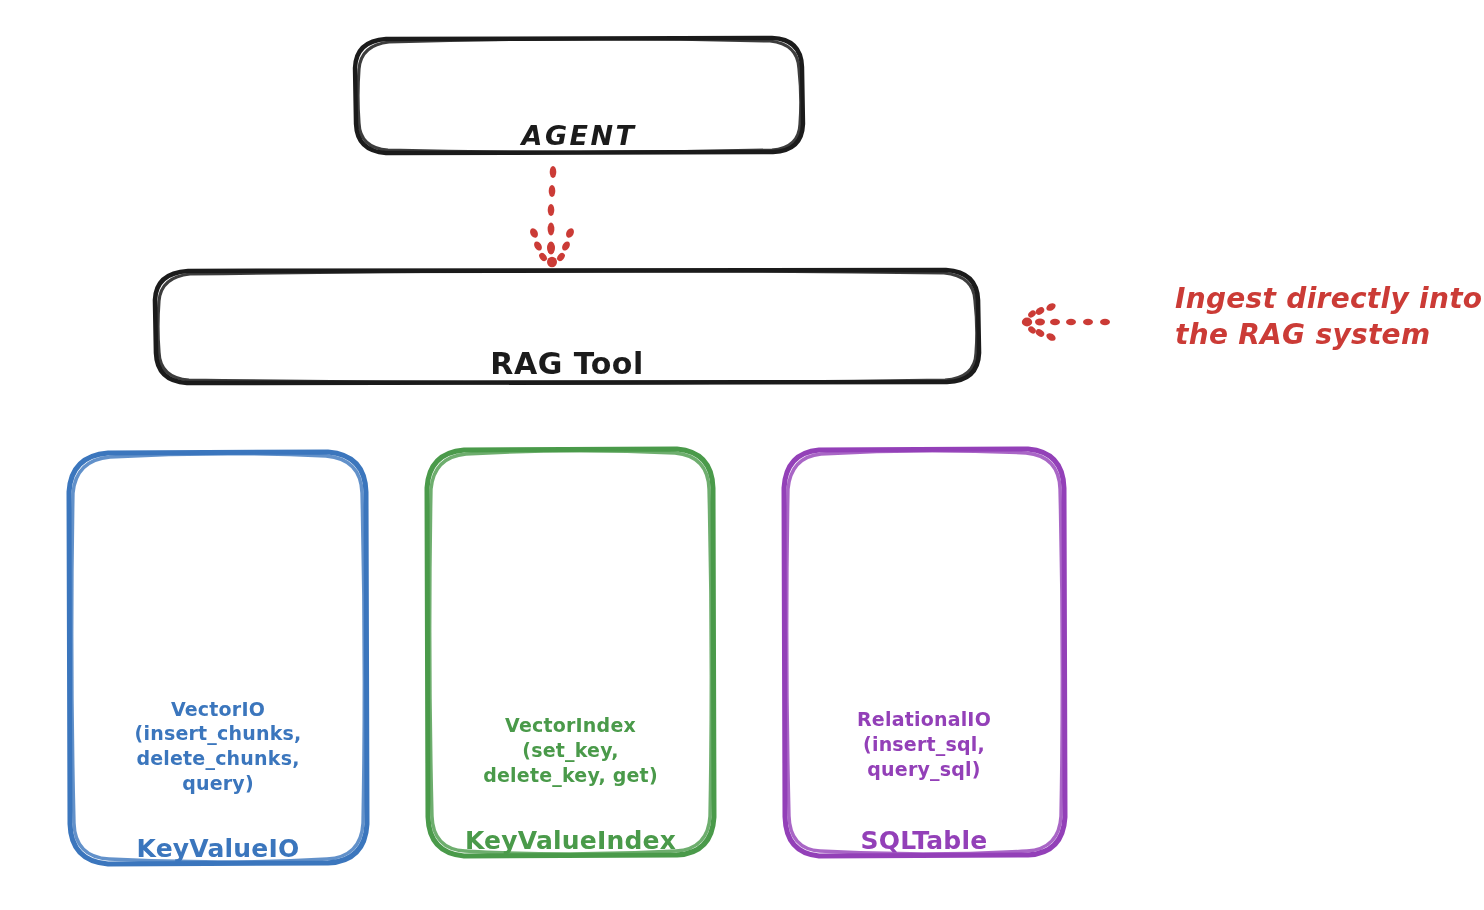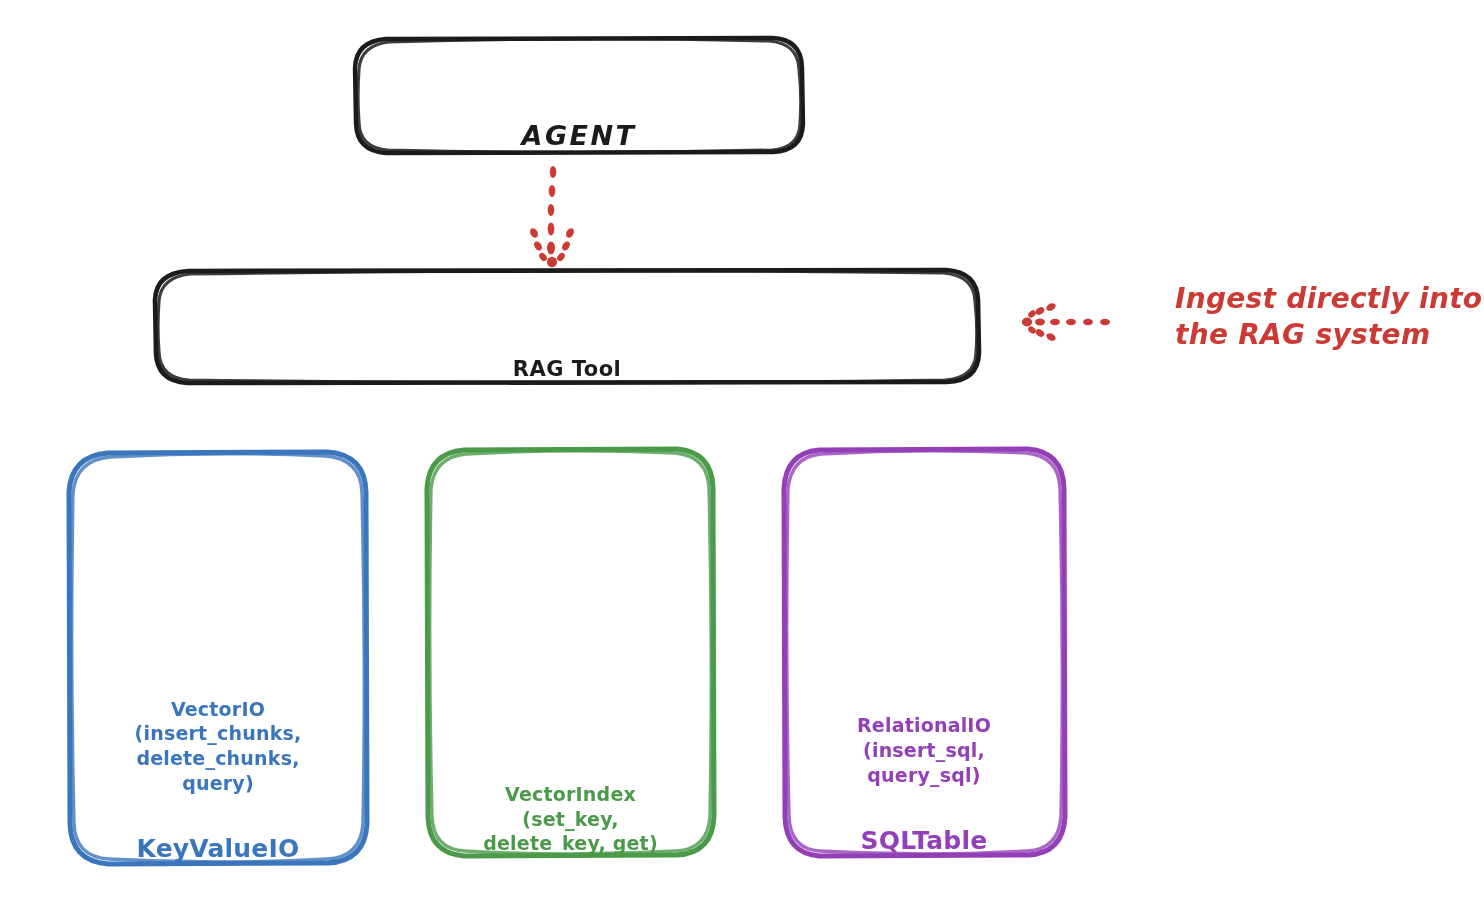--- a/index.html
+++ b/index.html
@@ -60,21 +60,21 @@
   }
 
   #ragtool-node {
     left: 155px;
     top: 270px;
     width: 824px;
     height: 113px;
   }
   #ragtool-node .node-label {
     font-family: "DejaVu Sans", sans-serif;
-    font-size: 21px;
+    font-size: 30px;
     font-weight: 600;
     color: #1b1b1b;
     letter-spacing: 0.5px;
   }
 
   
   #vector-node {
     left: 70px;
     top: 452px;
     width: 296px;
@@ -84,20 +84,21 @@
     left: 428px;
     top: 449px;
     width: 285px;
     height: 407px;
   }
   #relational-node {
     left: 785px;
     top: 449px;
     width: 278px;
     height: 407px;
+    gap: 6px;
   }
 
   .store-label {
     font-size: 19px;
     line-height: 1.30;
     font-weight: 600;
     white-space: pre-line;
   }
   .store-index {
     font-size: 25px;
@@ -205,20 +206,21 @@
 (insert_chunks,
 delete_chunks,
 query)</div>
   <div class="node-label store-index">KeyValueIO</div>
 </div>
 
 <div class="node" id="keyvalue-node">
   <div class="node-label store-label">VectorIndex
 (set_key,
 delete_key, get)</div>
+  <div class="node-label store-index">KeyValueIndex</div>
 </div>
 
 <div class="node" id="relational-node">
   <div class="node-label store-label">RelationalIO
 (insert_sql,
 query_sql)</div>
   <div class="node-label store-index">SQLTable</div>
 </div>
 
 <div id="ingest-annotation">Ingest directly into

